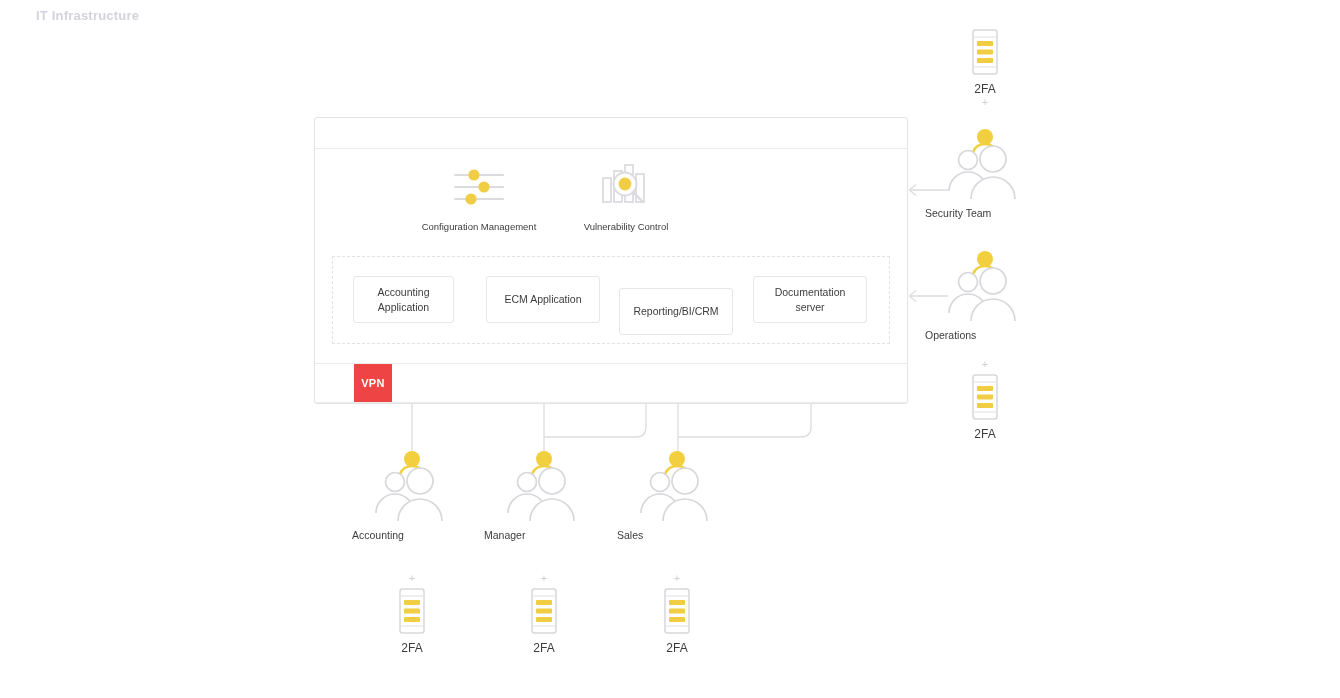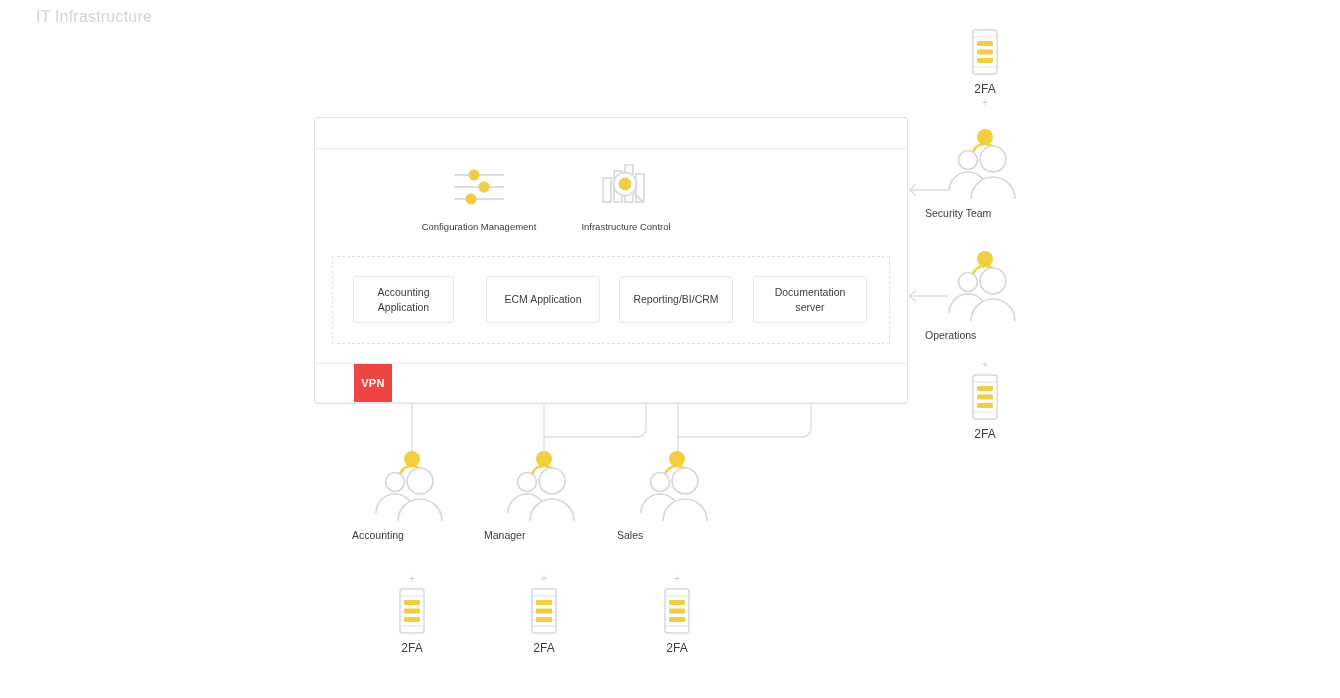--- a/index.html
+++ b/index.html
@@ -7,41 +7,41 @@
        font-family:"Liberation Sans","DejaVu Sans",sans-serif;
        -webkit-font-smoothing:antialiased;}
   .stage{position:absolute;left:0;top:0;width:1340px;height:698px;}
   svg.layer{position:absolute;left:0;top:0;width:1340px;height:698px;pointer-events:none;}
 
   
   .infra-panel{position:absolute;left:314px;top:117px;width:594px;height:287px;
       border:1px solid #e3e3e6;border-radius:3px;background:#fff;box-sizing:border-box;}
   .infra-header{position:absolute;left:0;top:0;width:100%;height:31px;
       border-bottom:1px solid #ececed;box-sizing:border-box;}
-  .infra-title{position:absolute;left:36px;top:8px;font-size:16px;font-weight:normal;
+  .infra-title{position:absolute;left:36px;top:8px;font-size:13px;font-weight:bold;
       color:#d3d3dc;letter-spacing:.2px;}
 
   
   .tool{position:absolute;width:150px;text-align:center;}
   .tool .glyph{height:52px;display:flex;align-items:center;justify-content:center;}
   .tool .cap{margin-top:9px;font-size:9.5px;color:#3c3c3c;white-space:nowrap;}
   #tool-config{left:404px;top:160px;}
   #tool-vuln{left:551px;top:160px;}
   #tool-siem{left:690px;top:160px;}
 
   
   .apps-zone{position:absolute;left:332px;top:256px;width:558px;height:88px;
       border:1px dashed #e2e2e5;box-sizing:border-box;border-radius:1px;}
   .app-box{position:absolute;top:276px;height:47px;border:1px solid #e6e6e9;
       border-radius:3px;background:#fff;box-sizing:border-box;
       display:flex;align-items:center;justify-content:center;text-align:center;
       font-size:10.5px;color:#3c3c3c;line-height:1.35;padding:0 6px;}
   #app-accounting{left:353px;width:101px;}
   #app-ecm{left:486px;width:114px;}
-  #app-reporting{left:619px;width:114px;}
+  #app-reporting{left:619px;width:114px;margin-top:12px;}
   #app-docs{left:753px;width:114px;}
 
   
   .vpn-band{position:absolute;left:315px;top:363px;width:592px;height:40px;
       border-top:1px solid #ececed;border-bottom:1px solid #ececed;box-sizing:border-box;}
   .vpn-badge{position:absolute;left:354px;top:364px;width:38px;height:38px;
       background:#ef4444;color:#ffffff;font-size:11px;font-weight:bold;
       display:flex;align-items:center;justify-content:center;letter-spacing:.3px;}
 
   
@@ -143,21 +143,21 @@
       <svg width="52" height="48" viewBox="0 0 52 48">
         <rect x="3" y="16" width="8" height="24" fill="none" stroke="#dcdce0" stroke-width="1.8"></rect>
         <rect x="14" y="9" width="8" height="31" fill="none" stroke="#dcdce0" stroke-width="1.8"></rect>
         <rect x="25" y="3" width="8" height="37" fill="none" stroke="#dcdce0" stroke-width="1.8"></rect>
         <rect x="36" y="12" width="8" height="28" fill="none" stroke="#dcdce0" stroke-width="1.8"></rect>
         <circle cx="25" cy="22" r="11.5" fill="#ffffff" stroke="#dcdce0" stroke-width="1.9"></circle>
         <circle cx="25" cy="22" r="6.4" fill="#f0cd43"></circle>
         <line x1="33.5" y1="30.5" x2="43" y2="40" stroke="#dcdce0" stroke-width="2.4" stroke-linecap="round"></line>
       </svg>
     </div>
-    <div class="cap">Infrastructure Control</div>
+    <div class="cap">Vulnerability Control</div>
   </div>
 
 
   <div class="apps-zone"></div>
 
   <div class="app-box" id="app-accounting">Accounting Application</div>
   <div class="app-box" id="app-ecm">ECM Application</div>
   <div class="app-box" id="app-reporting">Reporting/BI/CRM</div>
   <div class="app-box" id="app-docs">Documentation server</div>
 

